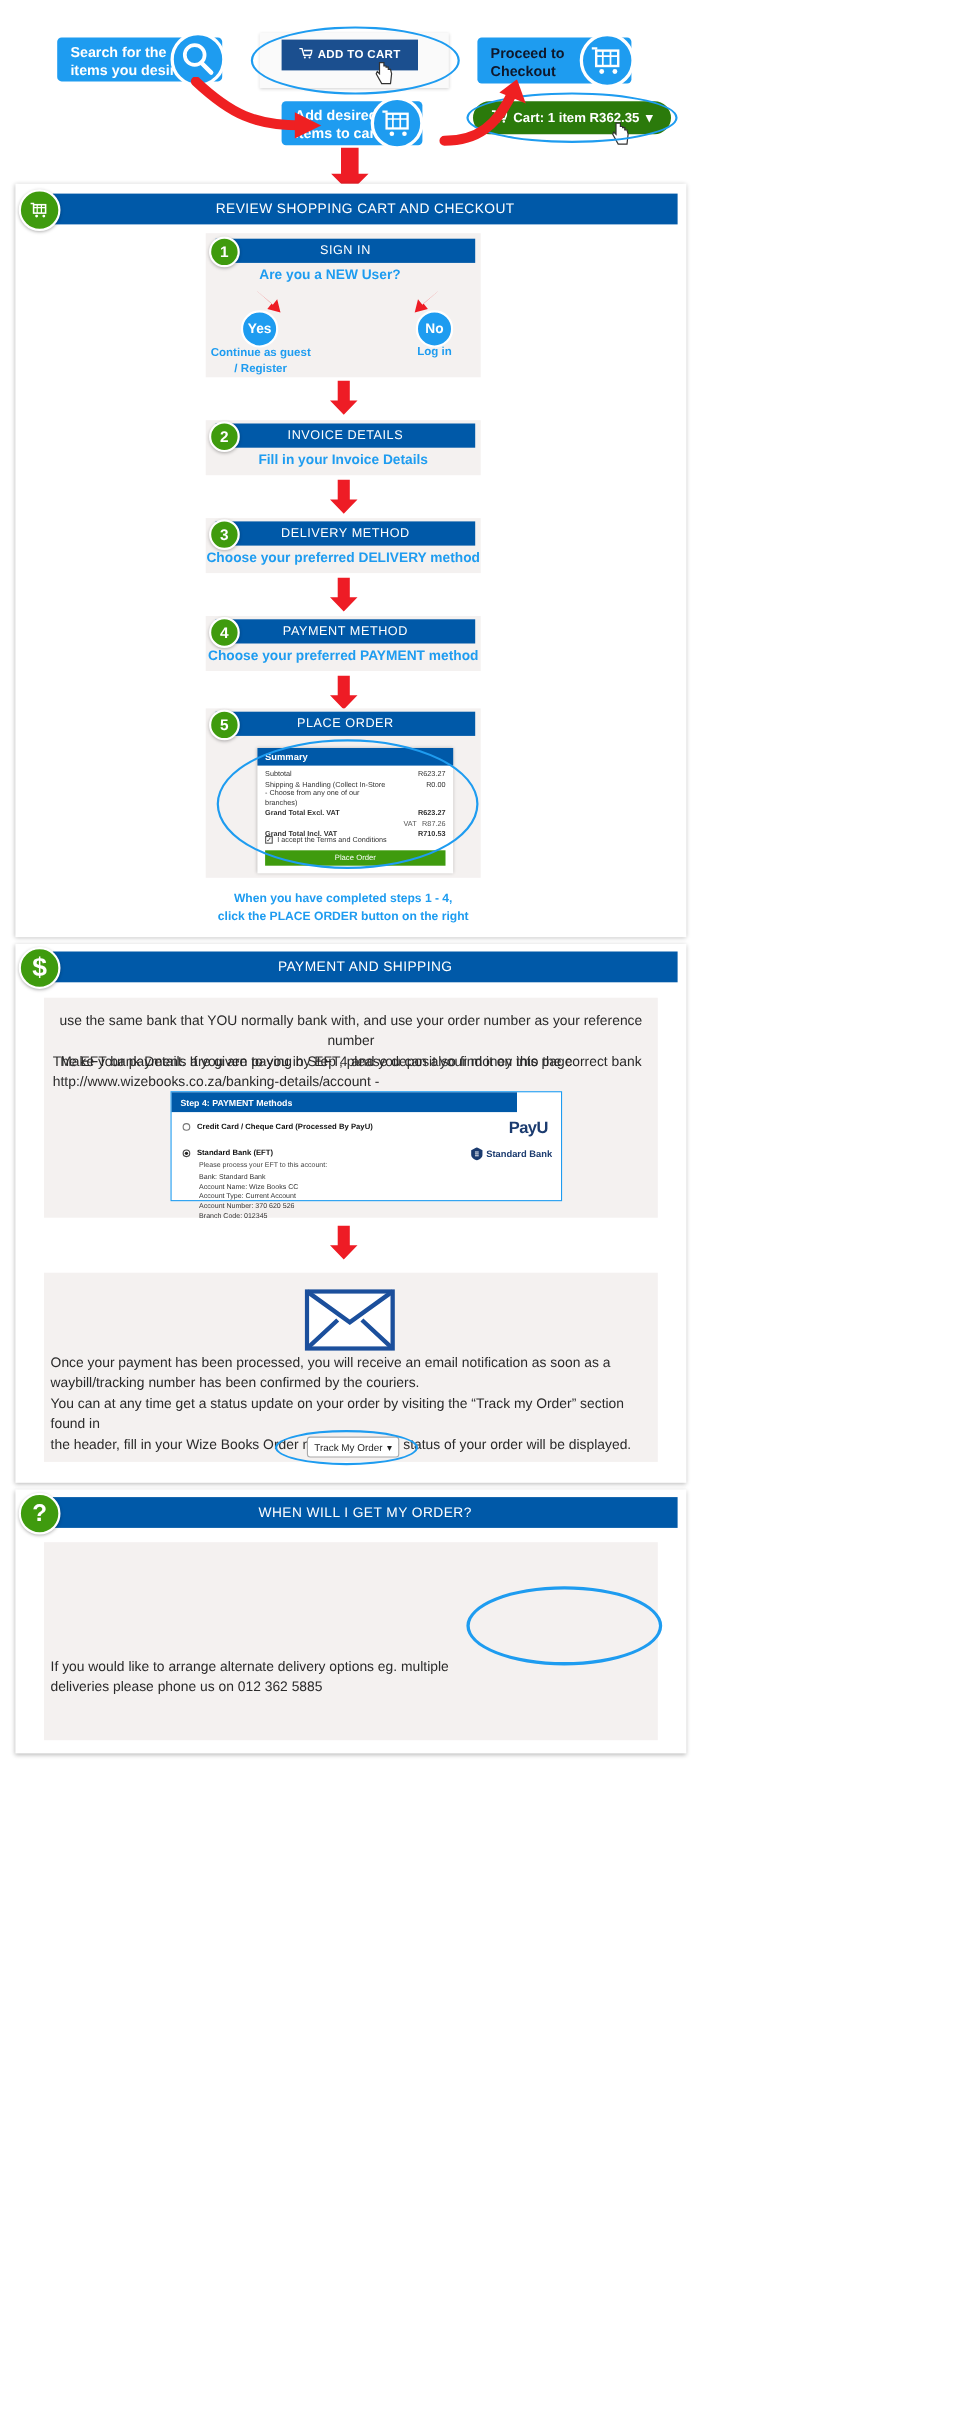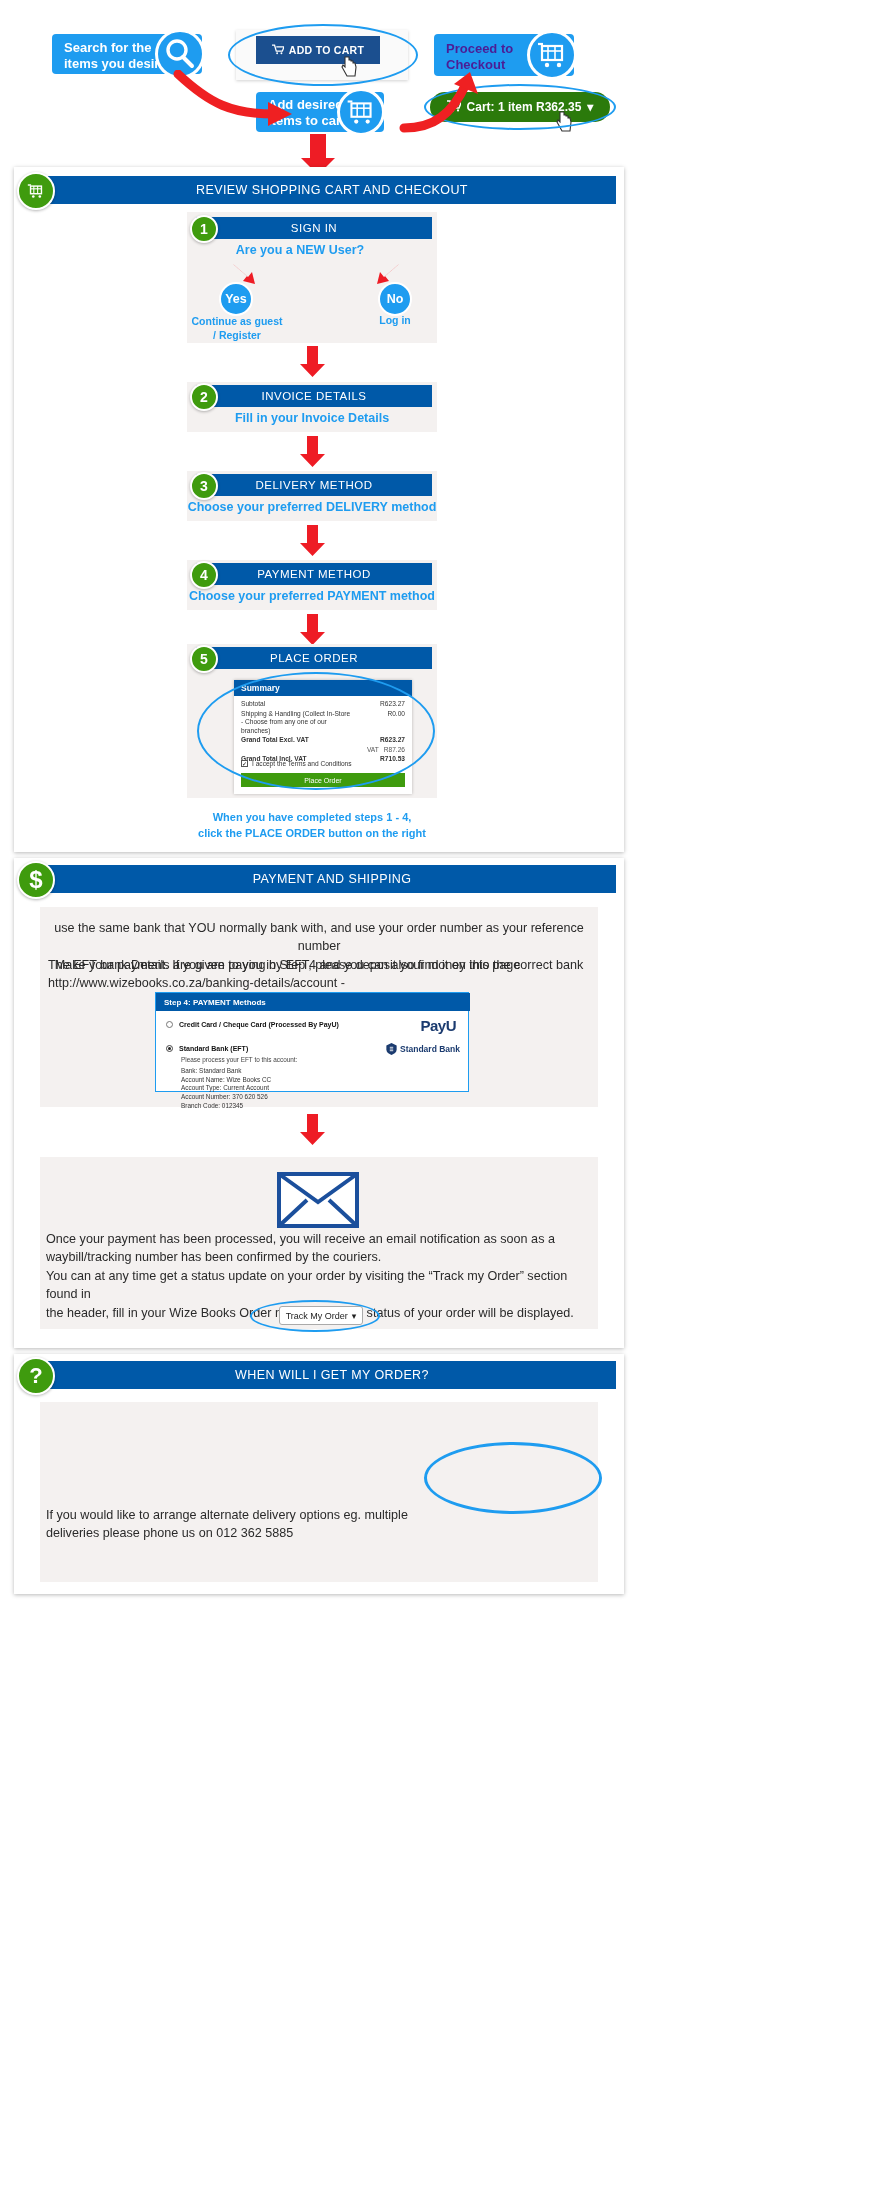--- a/index.html
+++ b/index.html
@@ -117,21 +117,21 @@
       </svg>
     </span>
     <span>ADD TO CART</span>
   </div>
   <svg width="20" height="24" style="position:absolute;left:341px;top:33px;">
     <path d="M4 2 L4 12 L2 10 L1 12 L6 21 L14 21 L15 12 L14 8 L12 8 L12 6 L10 6 L10 5 L8 5 L8 2 Z" fill="#fff" stroke="#333" stroke-width="1.1"></path>
   </svg>
   <div class="ellipse-hl" style="left:228px;top:2px;width:190px;height:62px;"></div>
 
   <div style="position:absolute;left:434px;top:12px;width:140px;height:42px;background:#1e9cf0;border-radius:4px;">
-    <div style="position:absolute;left:12px;top:7px;color:#4c1d95;font-weight:bold;font-size:13px;line-height:1.25;">
+    <div style="position:absolute;left:12px;top:7px;color:#0f172a;font-weight:bold;font-size:13px;line-height:1.25;">
       <div>Proceed to</div>
       <div>Checkout</div>
     </div>
   </div>
   <div style="position:absolute;left:527px;top:8px;width:50px;height:50px;border-radius:50%;background:#1e9cf0;border:3px solid #fff;">
     <svg width="44" height="44" viewBox="0 0 44 44">
       <rect x="12" y="13" width="20" height="14" fill="none" stroke="#fff" stroke-width="2.2"></rect>
       <line x1="12" y1="18" x2="32" y2="18" stroke="#fff" stroke-width="1.6"></line>
       <line x1="18" y1="13" x2="18" y2="27" stroke="#fff" stroke-width="1.6"></line>
       <line x1="25" y1="13" x2="25" y2="27" stroke="#fff" stroke-width="1.6"></line>
@@ -301,21 +301,21 @@
   <div class="grey-box" style="left:40px;top:885px;width:558px;height:200px;"></div>
   <div class="body-text" style="left:48px;top:897px;width:542px;text-align:center;">
     <div>use the same bank that YOU normally bank with, and use your order number as your reference number</div>
     <div>Make your payment. If you are paying by EFT, please deposit your money into the correct bank account -</div>
   </div>
   <div class="body-text" style="left:48px;top:934px;width:542px;text-align:left;">
     <div>The EFT bank Details are given to you in Step 4 and you can also find it on this page</div>
     <div>http://www.wizebooks.co.za/banking-details/</div>
   </div>
 
-  <div style="position:absolute;left:155px;top:970px;width:314px;height:100px;background:#fff;border:1px solid #1e9cf0;">
+  <div style="position:absolute;left:155px;top:970px;width:356px;height:100px;background:#fff;border:1px solid #1e9cf0;">
     <div style="position:absolute;left:0;top:0;width:314px;height:18px;background:#0059a8;color:#fff;font-size:8px;font-weight:bold;display:flex;align-items:center;padding-left:8px;">Step 4: PAYMENT Methods</div>
     <div style="position:absolute;left:10px;top:28px;display:flex;align-items:center;gap:6px;">
       <span style="width:7px;height:7px;border:1px solid #777;border-radius:50%;background:#fff;"></span>
       <span style="font-size:7px;font-weight:bold;color:#111;">Credit Card / Cheque Card (Processed By PayU)</span>
     </div>
     <div style="position:absolute;right:12px;top:24px;font-size:15px;font-weight:bold;color:#1b3b6f;letter-spacing:-.5px;">PayU</div>
     <div style="position:absolute;left:10px;top:52px;display:flex;align-items:center;gap:6px;">
       <span style="width:7px;height:7px;border:1px solid #444;border-radius:50%;background:#fff;display:flex;align-items:center;justify-content:center;">
         <span style="width:3px;height:3px;border-radius:50%;background:#222;display:block;"></span>
       </span>

